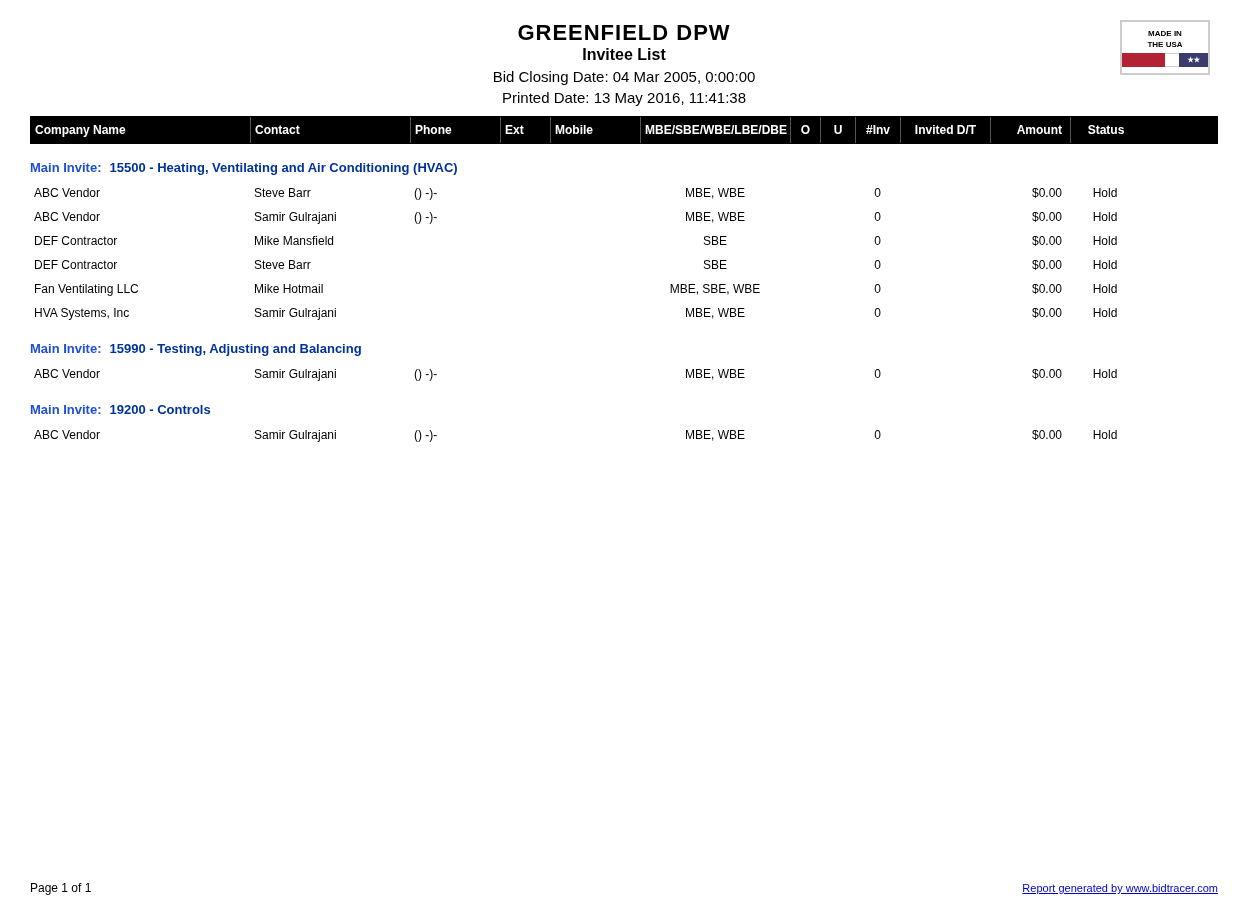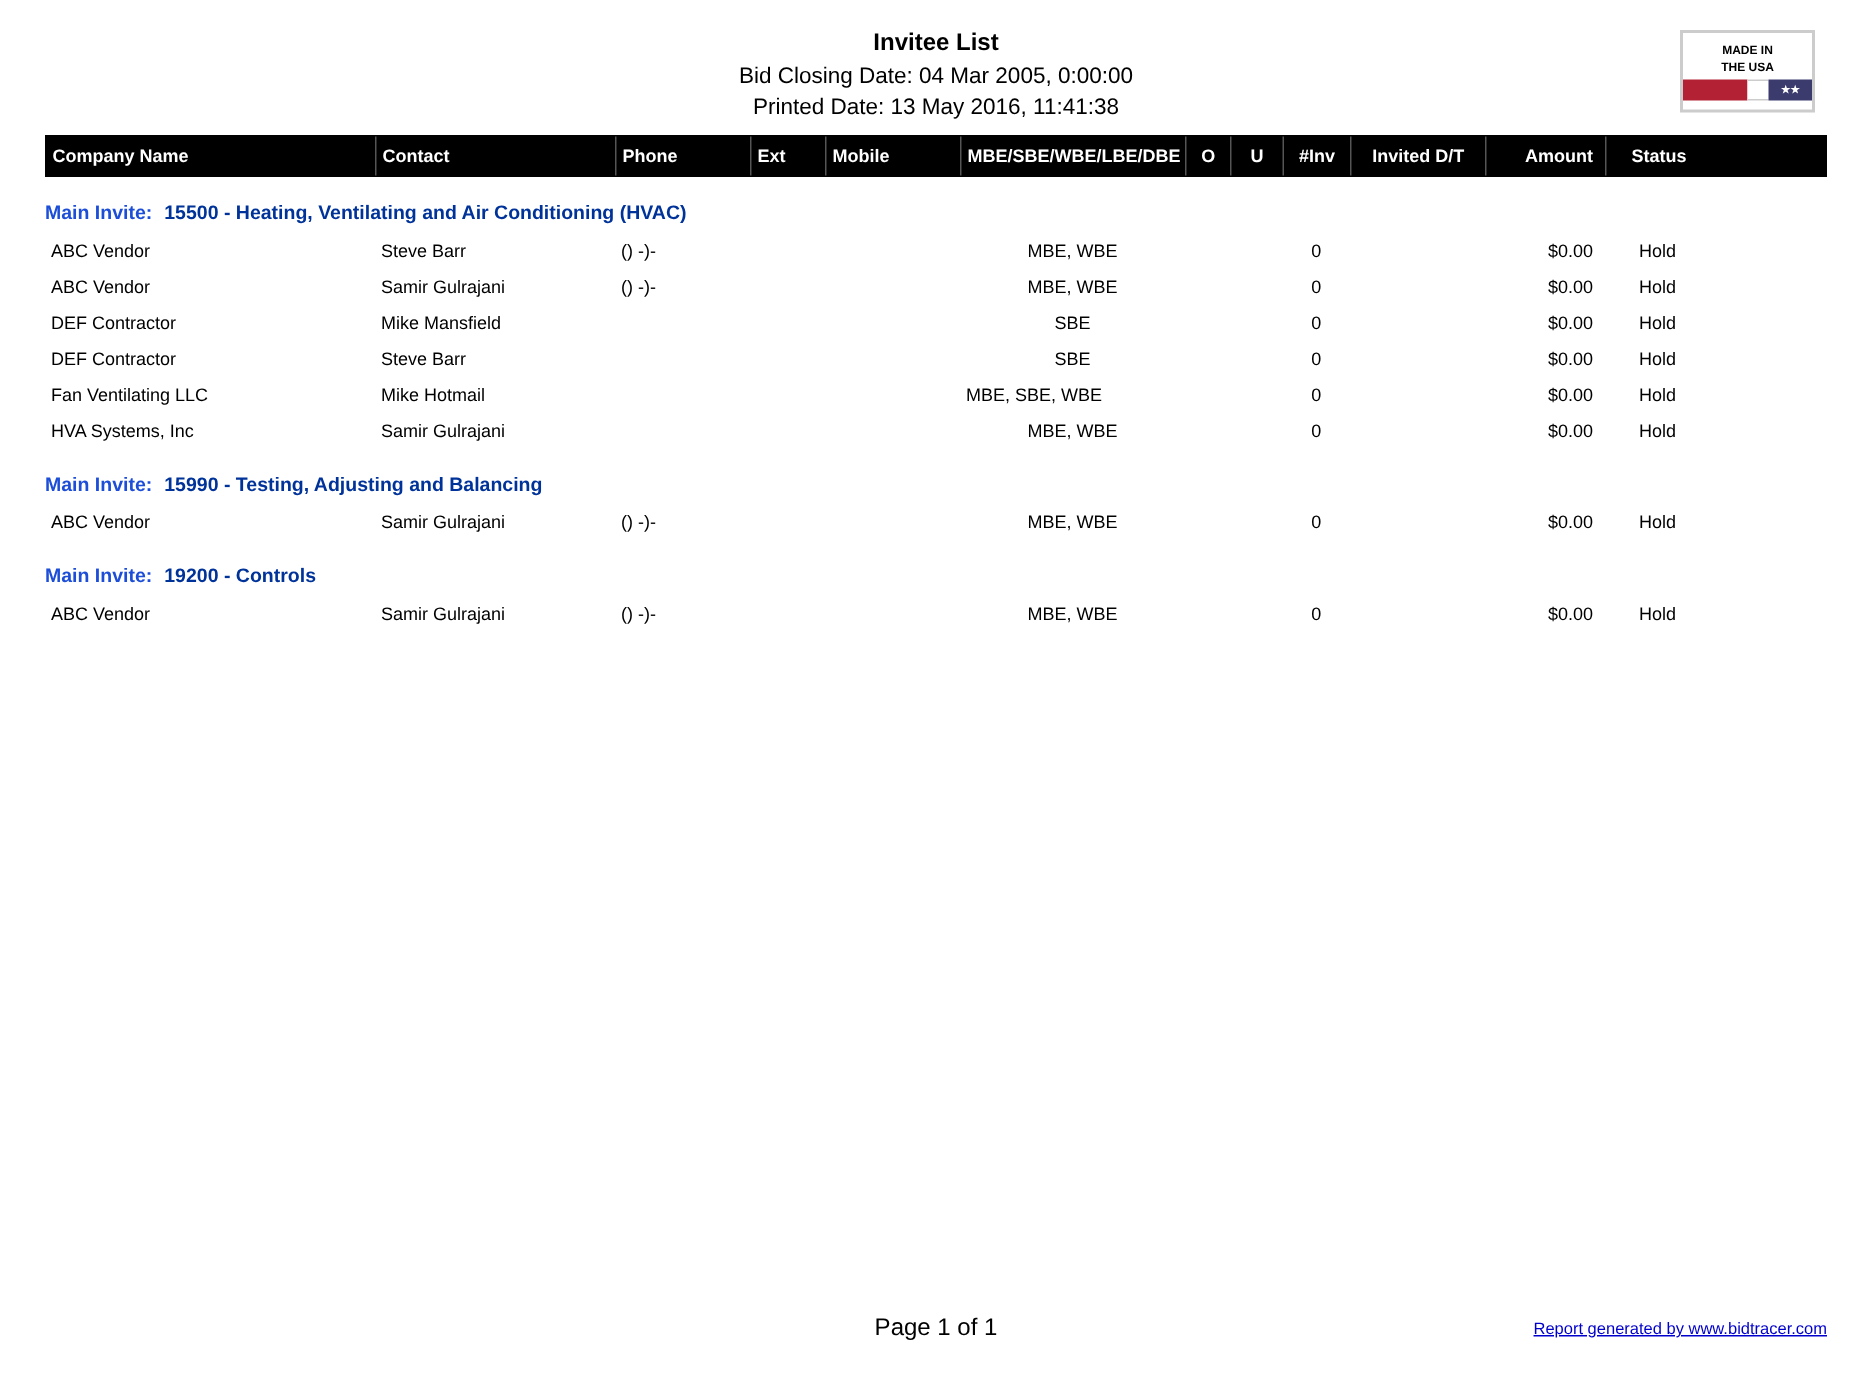--- a/index.html
+++ b/index.html
@@ -119,38 +119,39 @@
       position: absolute;
       bottom: 20px;
       left: 0;
       right: 0;
       display: flex;
       justify-content: center;
       align-items: center;
       padding: 0 30px;
     }
     .footer-page {
-      text-align: center;
-      font-size: 16px;
+      text-align: left;
+      font-size: 12px;
       flex: 1;
     }
     .footer-report {
       font-size: 11px;
       color: #0000cc;
       text-decoration: underline;
       position: absolute;
       right: 30px;
     }
   </style>
 </head>
 <body>
 
 <div class="page">
 
   <div class="header">
+    <h1 class="header-title">GREENFIELD DPW</h1>
     <h2 class="header-subtitle">Invitee List</h2>
     <div class="header-meta">Bid Closing Date: 04 Mar 2005, 0:00:00</div>
     <div class="header-meta">Printed Date: 13 May 2016, 11:41:38</div>
 
     <div class="made-in-usa">
       <div class="made-in-usa-badge">
         <div style="font-size:8px; font-weight:bold; text-align:center; line-height:1.4;">
           <span>MADE IN</span><br>
           <span>THE USA</span>
         </div>
@@ -241,21 +242,21 @@
           <div class="col col-invdt"></div>
           <div class="col col-amount" style="text-align: right; padding-right: 8px;">$0.00</div>
           <div class="col col-status" style="text-align: center;">Hold</div>
         </div>
         <div class="data-row">
           <div class="col col-company">Fan Ventilating LLC</div>
           <div class="col col-contact">Mike Hotmail</div>
           <div class="col col-phone"></div>
           <div class="col col-ext"></div>
           <div class="col col-mobile"></div>
-          <div class="col col-mbe" style="text-align: left;">MBE, SBE, WBE</div>
+          <div class="col col-mbe" style="text-align: center;">MBE, SBE, WBE</div>
           <div class="col col-o"></div>
           <div class="col col-u"></div>
           <div class="col col-ninv" style="text-align: center;">0</div>
           <div class="col col-invdt"></div>
           <div class="col col-amount" style="text-align: right; padding-right: 8px;">$0.00</div>
           <div class="col col-status" style="text-align: center;">Hold</div>
         </div>
         <div class="data-row">
           <div class="col col-company">HVA Systems, Inc</div>
           <div class="col col-contact">Samir Gulrajani</div>

